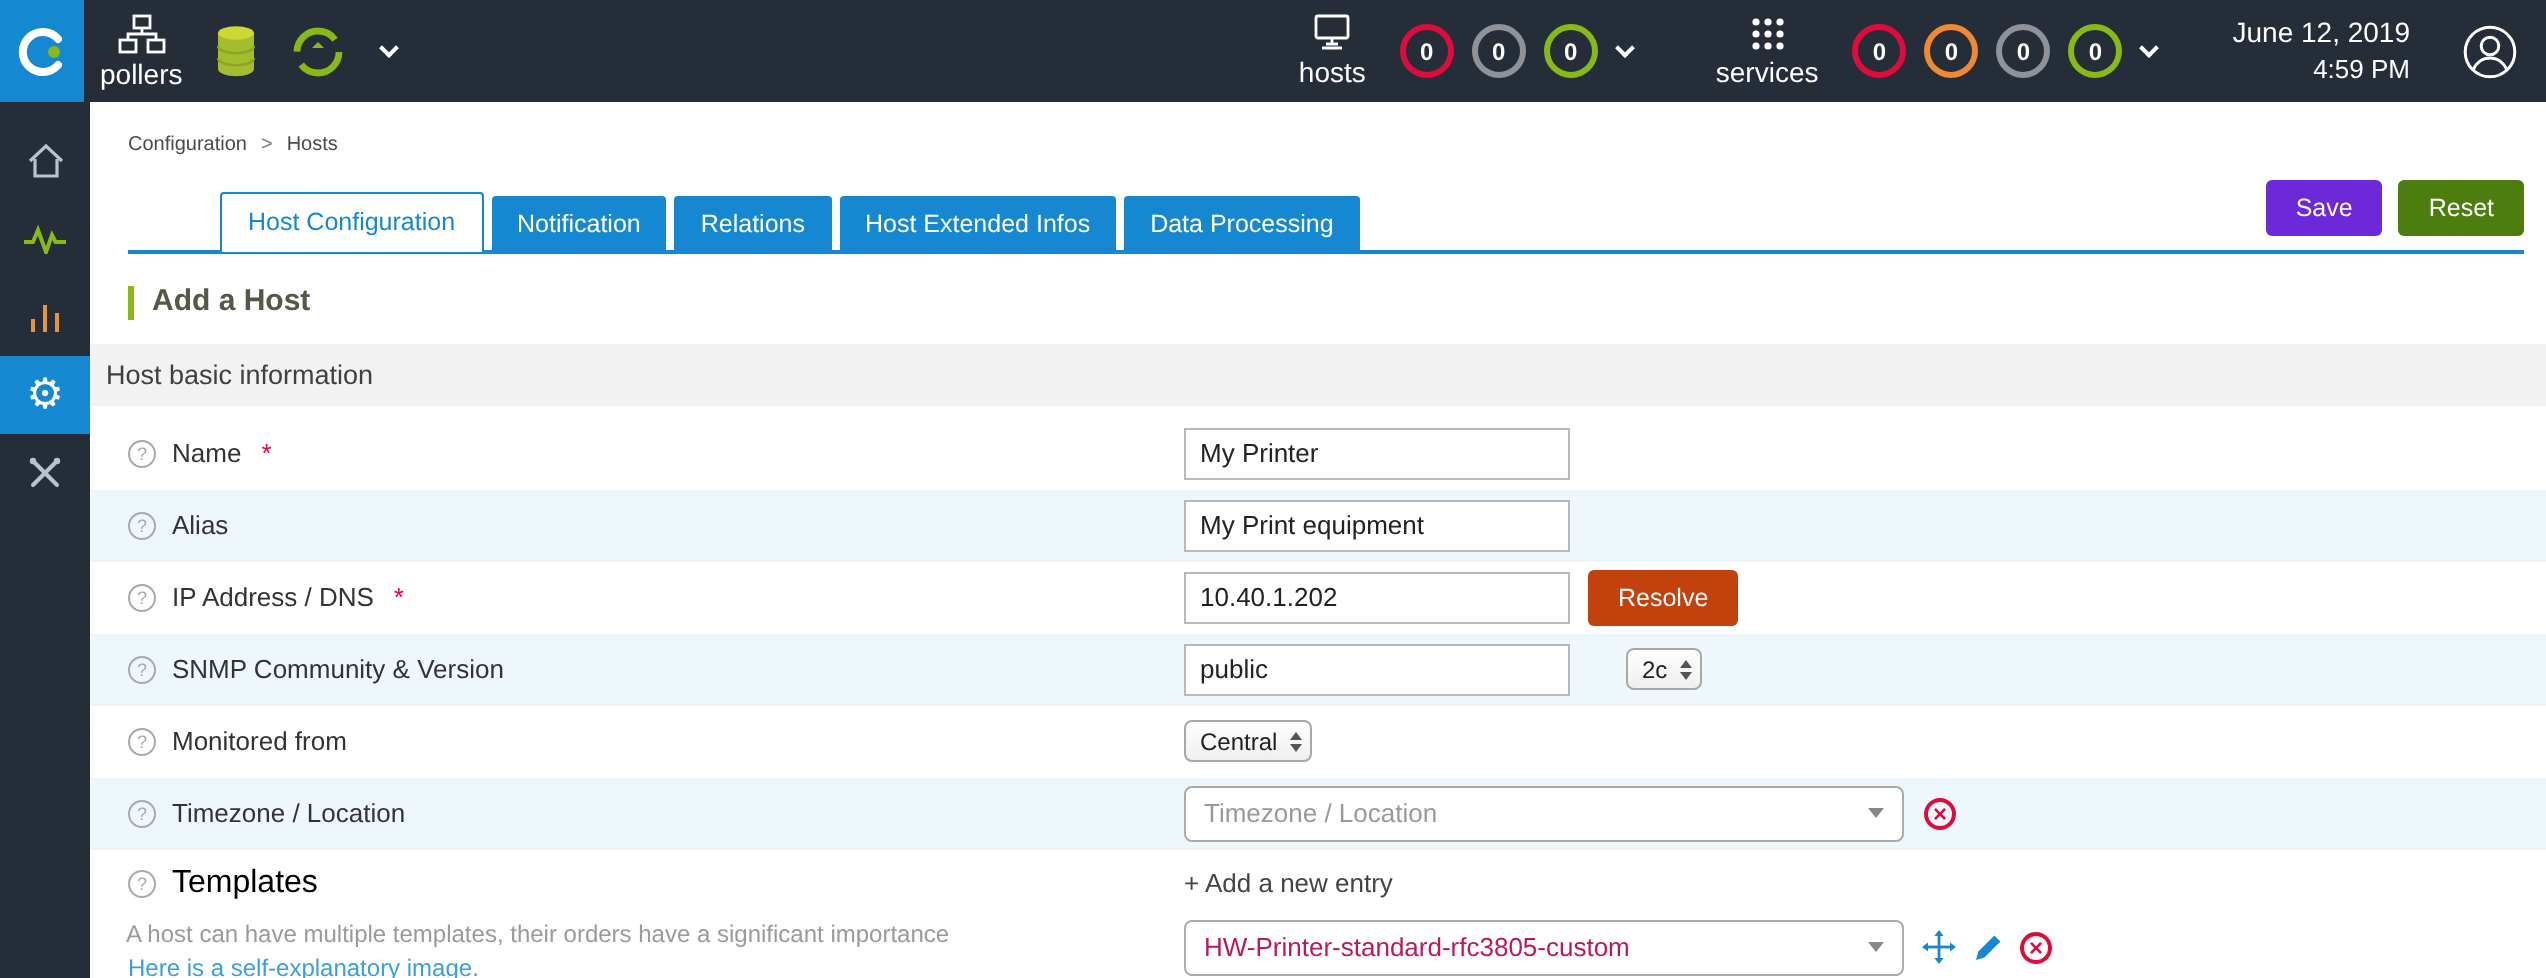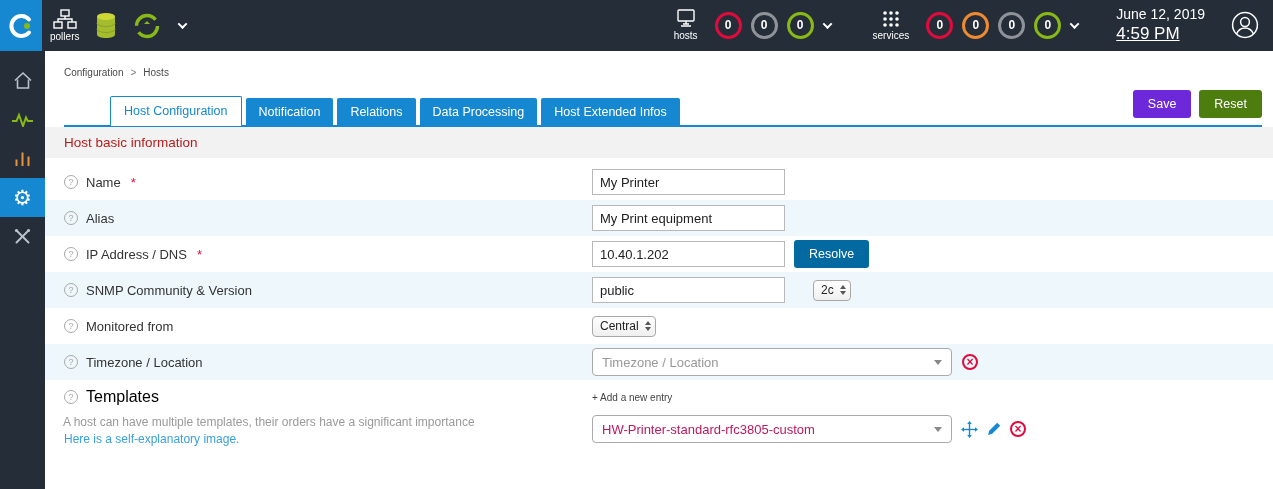--- a/index.html
+++ b/index.html
@@ -9,30 +9,30 @@
     background:#fff; position:relative; overflow:hidden;
   }
 
   
   .topbar { position:absolute; top:0; left:0; width:1273px; height:51px;
     background:#252d38; display:flex; align-items:center; z-index:5; }
   .logo { width:42px; height:51px; background:#1588d1; display:flex;
     align-items:center; justify-content:center; cursor:pointer; }
   .top-group { display:flex; flex-direction:column; align-items:center;
     justify-content:center; margin:0 8px; color:#fff; cursor:pointer; }
-  .top-group .t-label { font-size:10px; color:#fff; margin-top:2px; }
+  .top-group .t-label { font-size:14px; color:#fff; margin-top:2px; }
   .counter { width:27px; height:27px; border-radius:50%; border:3px solid #888;
     color:#fff; font-size:12px; font-weight:bold; display:flex; align-items:center;
     justify-content:center; margin-left:9px; background:transparent; cursor:pointer; }
   .chev { width:7px; height:7px; border-right:2px solid #fff; border-bottom:2px solid #fff;
     transform:rotate(45deg) translate(-1px,-1px); margin:0 8px 0 10px; cursor:pointer; }
   .top-right { margin-left:auto; display:flex; align-items:center; padding-right:14px; }
-  .clock { color:#fff; text-align:left; margin:0 26px 0 30px; line-height:1.35; }
+  .clock { color:#fff; text-align:right; margin:0 26px 0 30px; line-height:1.35; }
   .clock .date { font-size:14px; }
-  .clock .time { font-size:17px;text-decoration:underline; }
+  .clock .time { font-size:13px; }
   .gap-lg { width:26px; }
 
   
   .sidebar { position:absolute; top:51px; left:0; width:45px; bottom:0;
     background:#252d38; padding-top:10px; }
   .side-item { width:45px; height:39px; display:flex; align-items:center;
     justify-content:center; cursor:pointer; }
   .side-item.active { background:#1588d1; }
   .gear-glyph { color:#fff; font-size:21px; line-height:1; }
 
@@ -52,35 +52,35 @@
     border-bottom:none; position:relative; top:1px; padding-bottom:8px; }
   .tab-actions { margin-left:auto; display:flex; gap:8px; padding-bottom:7px; }
   .btn { border:none; color:#fff; font-size:12.5px; padding:7px 15px;
     border-radius:3px; cursor:pointer; font-family:inherit; }
   .btn-save { background:#6d28d9; }
   .btn-reset { background:#4d7c0f; }
 
   .page-title { margin:16px 0 12px 19px; font-size:15px; font-weight:bold;
     color:#575747; border-left:3px solid #88b917; padding-left:9px; line-height:1.1; }
   .section-band { background:#f2f2f2; height:31px; display:flex; align-items:center;
-    padding-left:19px; color:#b91c1c; font-size:13.5px; margin-bottom:6px; cursor:pointer; }
+    padding-left:8px; color:#404040; font-size:13.5px; margin-bottom:6px; cursor:pointer; }
 
   .form-row { display:flex; align-items:center; min-height:36px; padding-left:19px; }
   .form-row.alt { background:#eef7fc; }
   .cell-label { width:528px; display:flex; align-items:center; gap:8px; flex:none; }
   .cell-label .lbl { font-size:13px; color:#333; }
   .req { color:#e00b3d; font-size:13px; margin-left:2px; }
   .help { width:14px; height:14px; min-width:14px; border-radius:50%;
     border:1px solid #a9a9a9; color:#a9a9a9; font-size:9px; display:inline-flex;
     align-items:center; justify-content:center; cursor:pointer; }
   .cell-ctrl { display:flex; align-items:center;justify-content:flex-end; }
 
   .text-input { width:193px; height:26px; border:1px solid #b8b8b8; padding:0 7px;
     font-size:13px; color:#222; background:#fff; font-family:inherit; }
-  .btn-resolve { background:#0369a1; margin-left:9px; }
+  .btn-resolve { background:#c2410c; margin-left:9px; }
 
   .mini-select { display:inline-flex; align-items:center; border:1px solid #a8a8a8;
     border-radius:4px; background:linear-gradient(#ffffff,#efefef); height:21px;
     padding:0 4px 0 7px; font-size:12px; color:#222; gap:6px; cursor:pointer; }
   .stepper { display:flex; flex-direction:column; gap:2px; }
   .tri-up { width:0; height:0; border-left:3.5px solid transparent;
     border-right:3.5px solid transparent; border-bottom:4px solid #555; }
   .tri-dn { width:0; height:0; border-left:3.5px solid transparent;
     border-right:3.5px solid transparent; border-top:4px solid #555; }
 
@@ -95,21 +95,21 @@
     border:2px solid #e00b3d; color:#e00b3d; display:inline-flex; align-items:center;
     justify-content:center; font-size:12px; font-weight:bold; line-height:1;
     margin-left:10px; cursor:pointer; }
 
   .tpl-row { display:flex; padding-left:19px; min-height:60px; align-items:flex-start; }
   .tpl-left { width:528px; flex:none; padding-top:6px; }
   .tpl-label-line { display:flex; align-items:center; gap:8px; height:22px; }
   .tpl-note { font-size:12px; color:#9a9a9a; margin-top:7px; margin-left:-1px; }
   .tpl-link { font-size:12px; color:#3aa0dc; margin-top:3px; cursor:pointer; }
   .tpl-right { padding-top:6px; }
-  .add-entry { font-size:10px; color:#444; height:22px; display:flex;
+  .add-entry { font-size:13px; color:#444; height:22px; display:flex;
     align-items:center; cursor:pointer; }
   .tpl-select-line { display:flex; align-items:center; margin-top:7px; }
   .tool-ic { margin-left:9px; cursor:pointer; display:inline-flex; align-items:center; }
 </style>
 </head>
 <body>
 
 <div class="topbar">
   <div class="logo">
     <svg width="26" height="26" viewBox="0 0 26 26">
@@ -228,28 +228,29 @@
   <div class="breadcrumb">
     <span class="bc-link">Configuration</span>
     <span class="sep">&gt;</span>
     <span>Hosts</span>
   </div>
 
   <div class="tabs-row">
     <div class="tab active">Host Configuration</div>
     <div class="tab">Notification</div>
     <div class="tab">Relations</div>
+    <div class="tab">Host Extended Infos</div>
     <div class="tab">Data Processing</div>
-    <div class="tab">Host Extended Infos</div>
     <div class="tab-actions">
       <button class="btn btn-save">Save</button>
       <button class="btn btn-reset">Reset</button>
     </div>
   </div>
 
+  <div class="page-title">Add a Host</div>
 
   <div class="section-band">Host basic information</div>
 
   <div class="form-row">
     <div class="cell-label">
       <span class="help">?</span>
       <span class="lbl">Name</span>
       <span class="req">*</span>
     </div>
     <div class="cell-ctrl">

